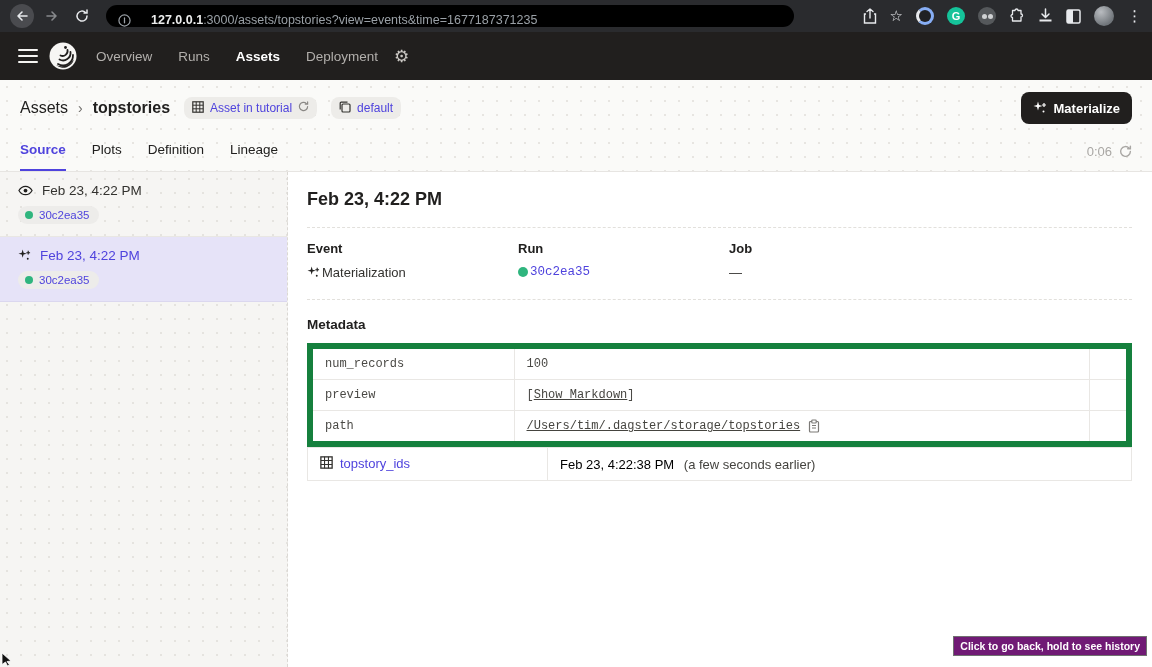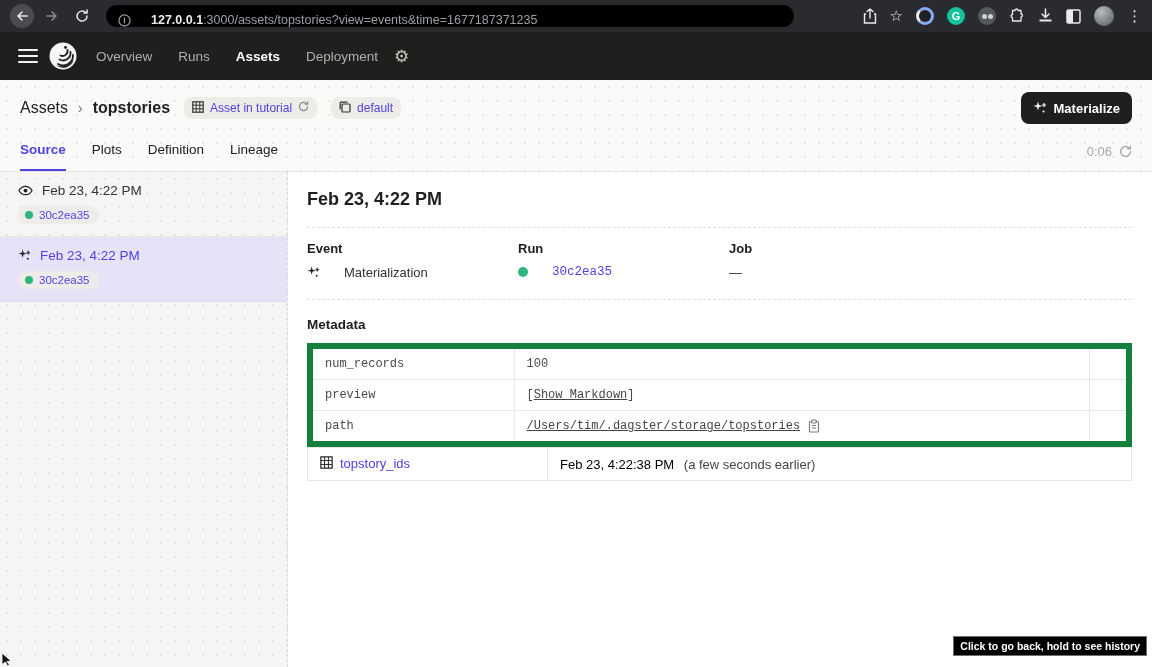--- a/index.html
+++ b/index.html
@@ -77,42 +77,42 @@
   .run-badge { margin-top:8px; display:inline-flex; align-items:center; gap:6px; background:#edecea;
     border-radius:10px; padding:3px 9px 3px 7px; font-size:11.5px; color:#4f43dd; }
   .gdot { width:8px; height:8px; border-radius:50%; background:#2fb57e; display:inline-block; }
 
   .main { flex:1; background:#fff; padding:17px 20px 0 19px; overflow:hidden; }
   .detail-title { font-size:18px; font-weight:bold; margin:0; color:#21201f; }
   .dash-hr { border:none; border-top:1px dashed #e2e0dc; margin:17px 0 0 0; }
   .info-row { display:flex; padding:13px 0 19px 0; border-bottom:1px dashed #e2e0dc; }
   .info-col { width:211px; flex:0 0 211px; }
   .info-label { font-size:13px; font-weight:bold; color:#21201f; margin-bottom:9px; }
-  .info-value { font-size:13px; color:#33322f; display:flex; align-items:center; gap:24px; }
+  .info-value { font-size:13px; color:#33322f; display:flex; align-items:center; gap:2px; }
   .run-link { font-family:"Liberation Mono", monospace; font-size:12.5px; color:#4f43dd; text-decoration:none; }
   .gdot10 { width:10px; height:10px; border-radius:50%; background:#2fb57e; display:inline-block; }
 
   .section-h { font-size:13.5px; font-weight:bold; color:#21201f; margin:17px 0 11px 0; }
   table.meta { width:100%; border-collapse:collapse; border:6px solid #15803d; table-layout:fixed; }
   table.meta td { border:1px solid #e9e7e4; padding:8px 12px; font-family:"Liberation Mono", monospace;
     font-size:12px; color:#4a4945; vertical-align:middle; }
   td.k { width:204px; }
   td.endcap { width:40px; }
   .mono-link { color:#45443f; text-decoration:underline; }
   .path-cell { display:flex; align-items:center; gap:8px; }
 
   table.src { width:100%; border-collapse:collapse; border:1px solid #e9e7e4; table-layout:fixed; }
   table.src td { border:1px solid #e9e7e4; padding:8px 12px; font-size:13px; vertical-align:middle; }
   td.src-asset { width:240px; }
   .asset-link { color:#4f43dd; text-decoration:none; display:inline-flex; align-items:flex-start; gap:7px; }
   .src-time { color:#000000; }
   .src-rel { color:#44433f; margin-left:6px; }
 
   
-  .back-tooltip { position:absolute; right:5px; bottom:11px; background:#000000; border:1px solid #707070;
+  .back-tooltip { position:absolute; right:5px; bottom:11px; background:#701a75; border:1px solid #707070;
     color:#ffffff; font-size:10.5px; font-weight:bold; padding:3px 6px; white-space:nowrap; }
   .cursor-pointer { position:absolute; left:1px; bottom:1px; }
 </style>
 </head>
 <body>
 
 <div class="chrome">
   <div class="chrome-btn back">
     <svg width="14" height="14" viewBox="0 0 14 14">
         <path d="M12 7H3M7 3L3 7l4 4" stroke="#e8eaed" stroke-width="1.6" fill="none" stroke-linecap="round" stroke-linejoin="round"></path>

